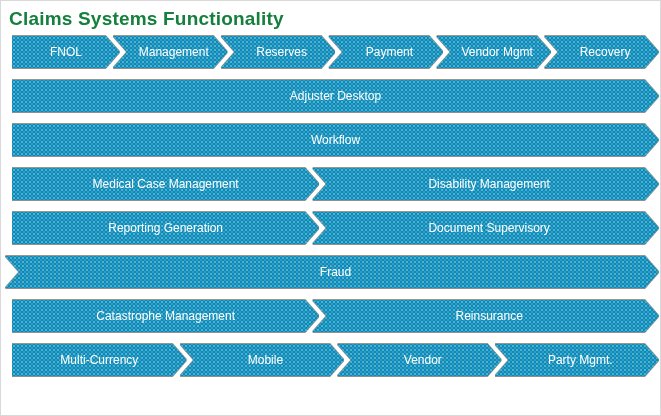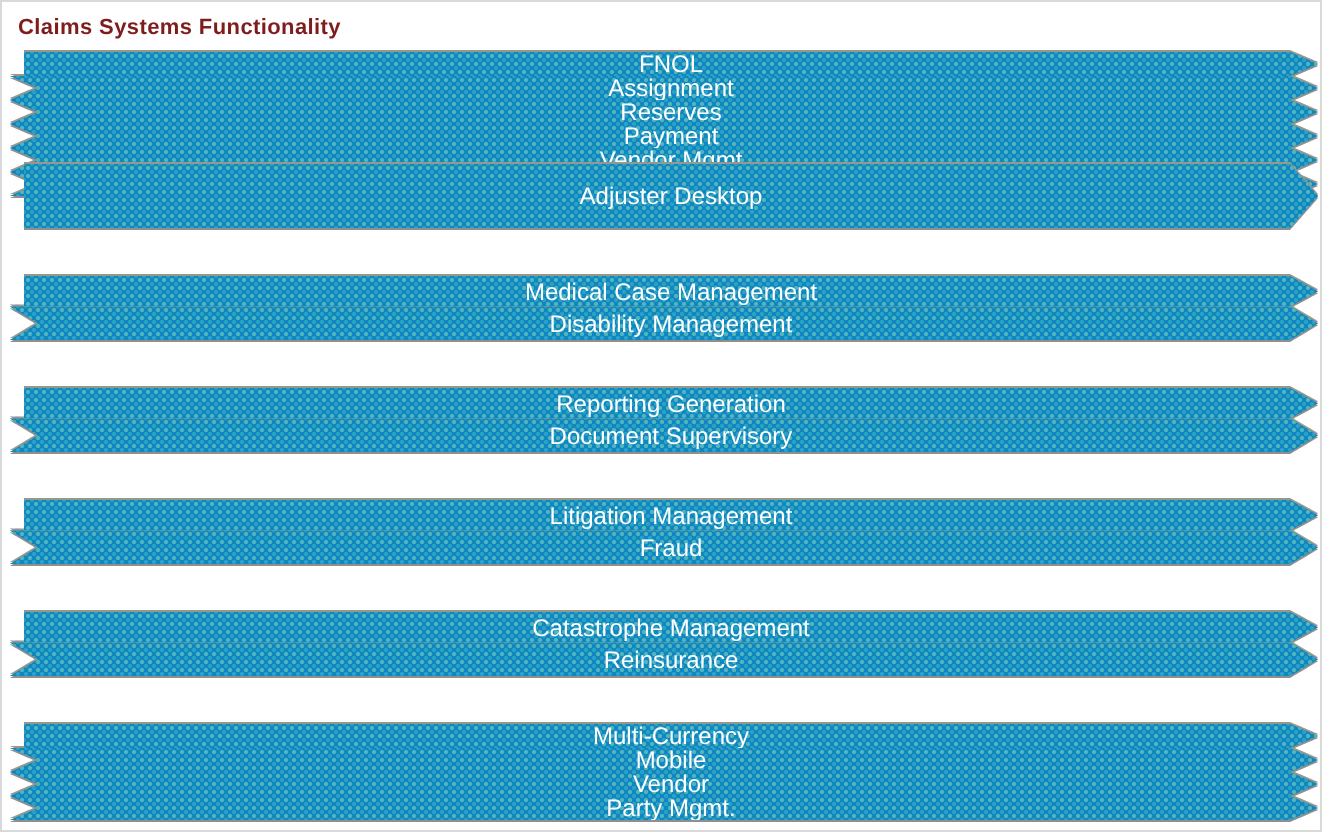--- a/index.html
+++ b/index.html
@@ -3,30 +3,29 @@
 <meta charset="utf-8">
 <style>
   html,body{margin:0;padding:0;background:#fff;}
   body{font-family:"Liberation Sans", sans-serif;}
   #frame{
     width:661px;height:416px;box-sizing:border-box;
     border:1px solid #d9d9d9;background:#ffffff;
     overflow:hidden;position:relative;
   }
   #page-title{
-    font-size:11px;font-weight:bold;color:#7f1d1d;
+    font-size:19px;font-weight:bold;color:#15803d;
     padding:7px 0 0 8px;letter-spacing:0.2px;
   }
   #diagram{
     margin:6px 0 0 11px;width:647px;
   }
   .row{
-    display:flex;height:32px;margin-bottom:24px;
+    display:flex;height:32px;margin-bottom:12px;
     filter: drop-shadow(0 -0.8px 0 #97978b) drop-shadow(0 1.9px 0 #8f8f8f);
-    flex-direction: column;
   }
   .seg{
     flex:1;position:relative;box-sizing:border-box;
     display:flex;align-items:center;justify-content:center;
     color:#ffffff;font-size:12px;line-height:1;white-space:nowrap;
     background-color:#0d87be;
     background-image:
       radial-gradient(rgba(150,225,190,0.50) 0.8px, transparent 1.3px),
       radial-gradient(rgba(80,190,215,0.45) 0.8px, transparent 1.3px);
     background-size:4px 4px,4px 4px;
@@ -48,60 +47,62 @@
 <body>
 
 <div id="frame">
   <div id="page-title">Claims Systems Functionality</div>
   <div id="diagram">
       <div class="row">
         <div class="seg seg-first">
           <span>FNOL</span>
         </div>
         <div class="seg seg-next">
-          <span>Assignment</span>
+          <span>Management</span>
         </div>
         <div class="seg seg-next">
           <span>Reserves</span>
         </div>
         <div class="seg seg-next">
           <span>Payment</span>
         </div>
         <div class="seg seg-next">
           <span>Vendor Mgmt</span>
         </div>
         <div class="seg seg-next">
           <span>Recovery</span>
         </div>
       </div>
       <div class="row">
         <div class="seg seg-first">
           <span>Adjuster Desktop</span>
         </div>
       </div>
       <div class="row">
+        <div class="seg seg-first">
+          <span>Workflow</span>
+        </div>
+      </div>
+      <div class="row">
         <div class="seg seg-first two-l">
           <span>Medical Case Management</span>
         </div>
         <div class="seg seg-next">
           <span>Disability Management</span>
         </div>
       </div>
       <div class="row">
         <div class="seg seg-first two-l">
           <span>Reporting Generation</span>
         </div>
         <div class="seg seg-next">
           <span>Document Supervisory</span>
         </div>
       </div>
       <div class="row">
-        <div class="seg seg-first two-l">
-          <span>Litigation Management</span>
-        </div>
         <div class="seg seg-next">
           <span>Fraud</span>
         </div>
       </div>
       <div class="row">
         <div class="seg seg-first two-l">
           <span>Catastrophe Management</span>
         </div>
         <div class="seg seg-next">
           <span>Reinsurance</span>

